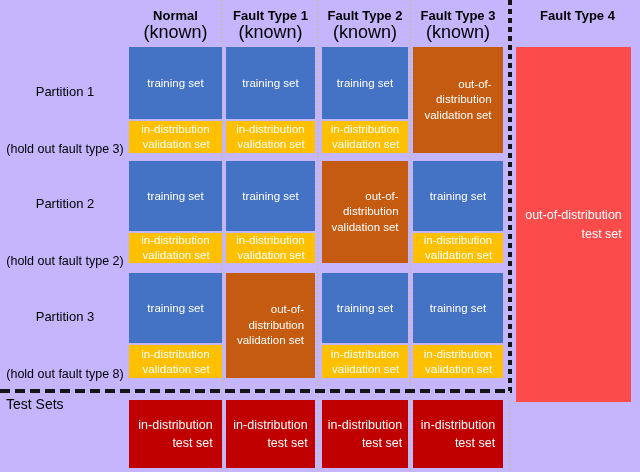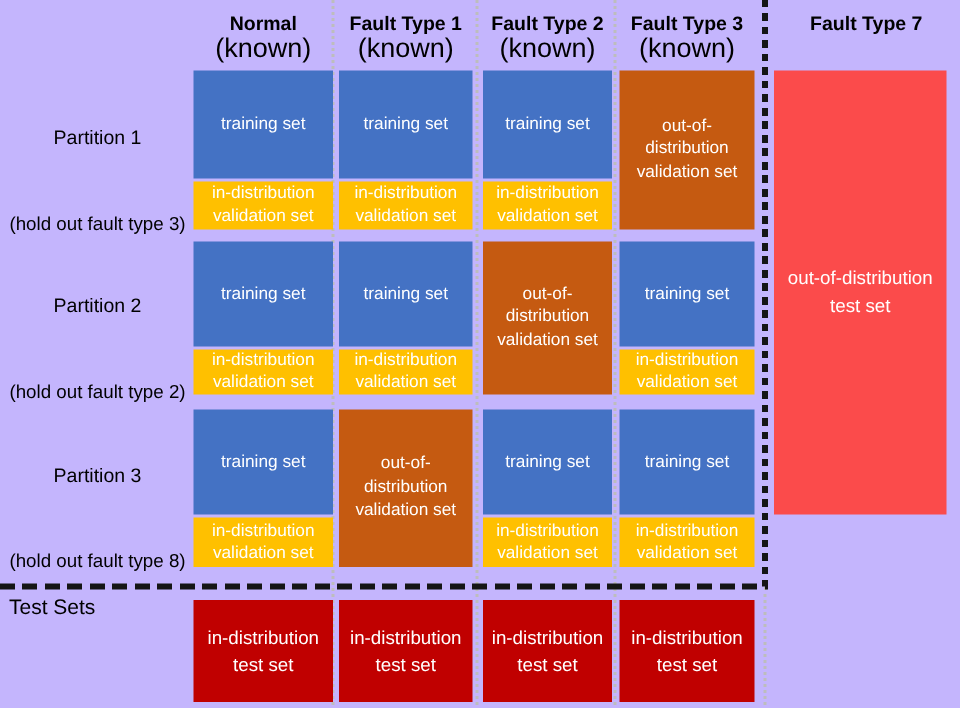--- a/index.html
+++ b/index.html
@@ -21,21 +21,21 @@
   .col-sub{font-size:18px;}
   
   .part-label{position:absolute;left:0;width:130px;text-align:center;line-height:16px;}
   .part-title{font-weight:normal;font-size:13px;}
   .part-sub{font-size:12.5px;white-space:nowrap;margin-top:41px;}
   
   .sect-label{position:absolute;left:6px;font-size:14px;}
   
   .box{position:absolute;display:flex;align-items:center;justify-content:center;
     text-align:center;color:#ffffff;}
-  .box .t{white-space:pre-line;}
+  .box .t{white-space:pre-line;text-align:right;}
   .blue{background:var(--training-blue,#4472C4);font-size:11.5px;}
   .yellow{background:var(--validation-yellow,#FFC000);font-size:11.5px;line-height:1.3;}
   .orange{background:var(--ood-validation-orange,#C55A11);font-size:11.5px;line-height:1.35;}
   .red{background:var(--id-test-red,#C00000);font-size:12.5px;line-height:1.45;}
   .salmon{background:var(--ood-test-salmon,#FB4B4B);font-size:12.5px;line-height:1.5;}
 </style>
 </head>
 <body>
 
 <div class="canvas">
@@ -58,21 +58,21 @@
   </div>
   <div class="col-header" style="left:322px;width:86px">
     <div class="col-title">Fault Type 2</div>
     <div class="col-sub">(known)</div>
   </div>
   <div class="col-header" style="left:413px;width:90px">
     <div class="col-title">Fault Type 3</div>
     <div class="col-sub">(known)</div>
   </div>
   <div class="col-header" style="left:520px;width:115px">
-    <div class="col-title">Fault Type 7</div>
+    <div class="col-title">Fault Type 4</div>
   </div>
 
   <div class="part-label" style="top:84px">
     <div class="part-title">Partition 1</div>
     <div class="part-sub">(hold out fault type 3)</div>
   </div>
   <div class="part-label" style="top:196px">
     <div class="part-title">Partition 2</div>
     <div class="part-sub">(hold out fault type 2)</div>
   </div>
@@ -174,18 +174,18 @@
     </div>
   <div class="box red" style="left:322px;top:400px;width:86px;height:68px">
       <span class="t">in-distribution
 test set</span>
     </div>
   <div class="box red" style="left:413px;top:400px;width:90px;height:68px">
       <span class="t">in-distribution
 test set</span>
     </div>
 
-  <div class="box salmon" style="left:516px;top:47px;width:115px;height:296px">
+  <div class="box salmon" style="left:516px;top:47px;width:115px;height:355px">
       <span class="t">out-of-distribution
 test set</span>
     </div>
 
 </div>
 
 </body></html>

